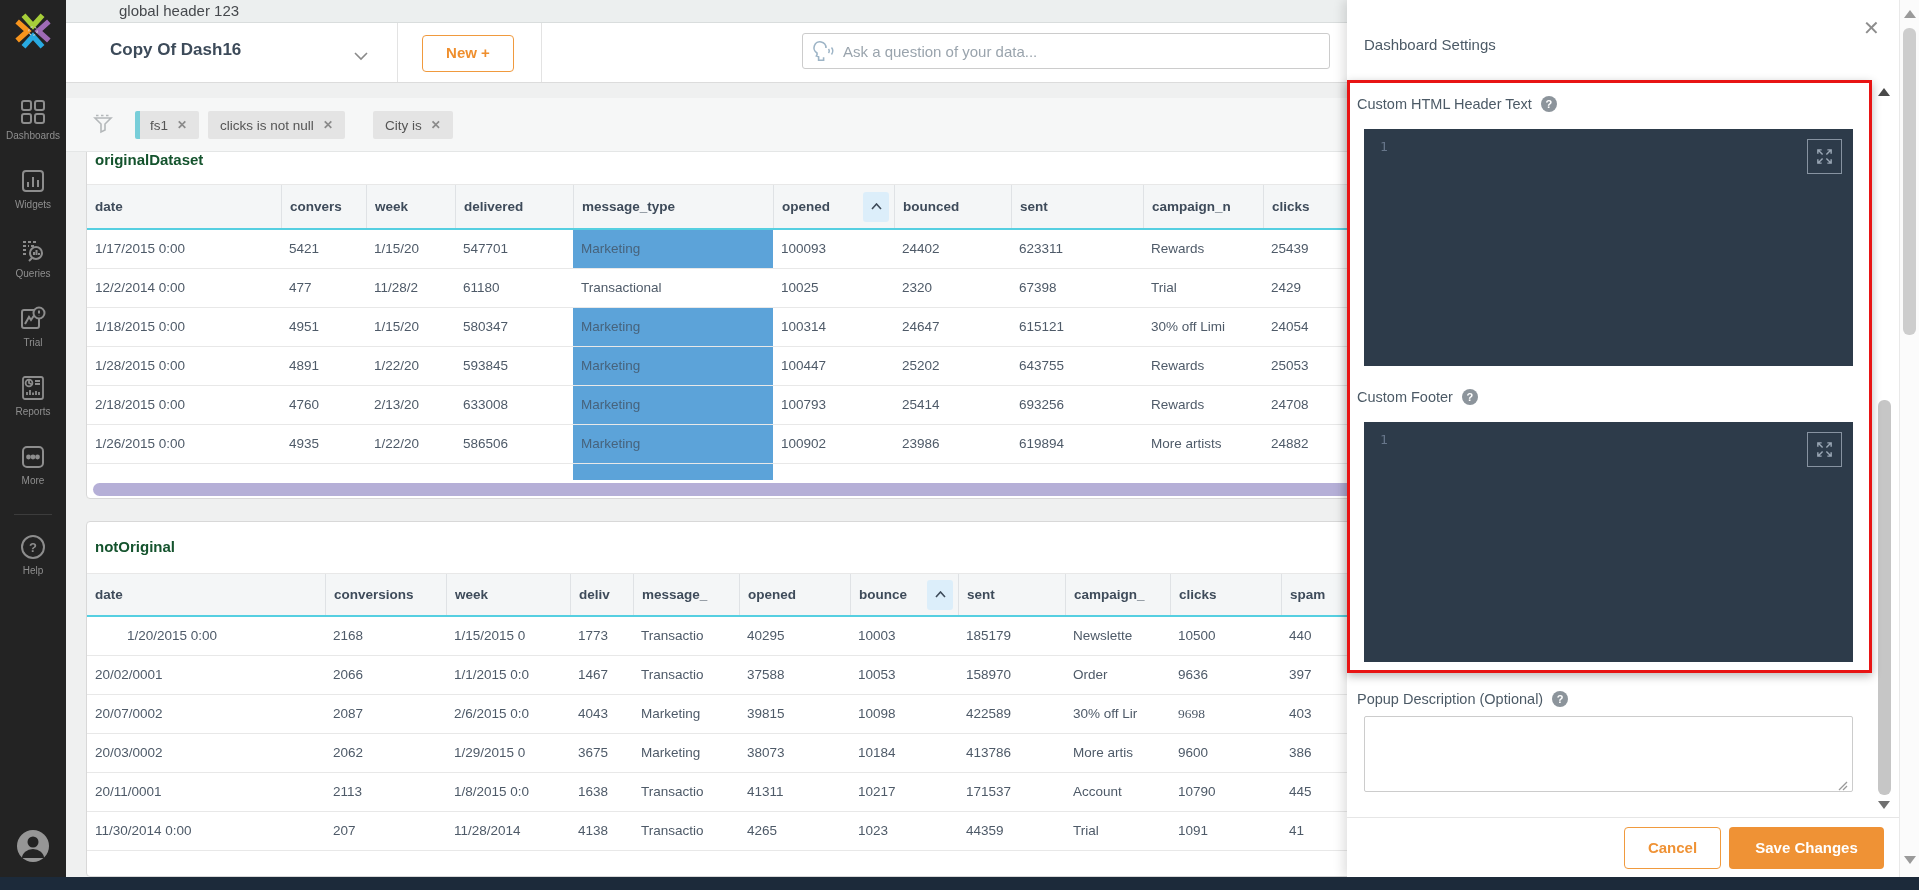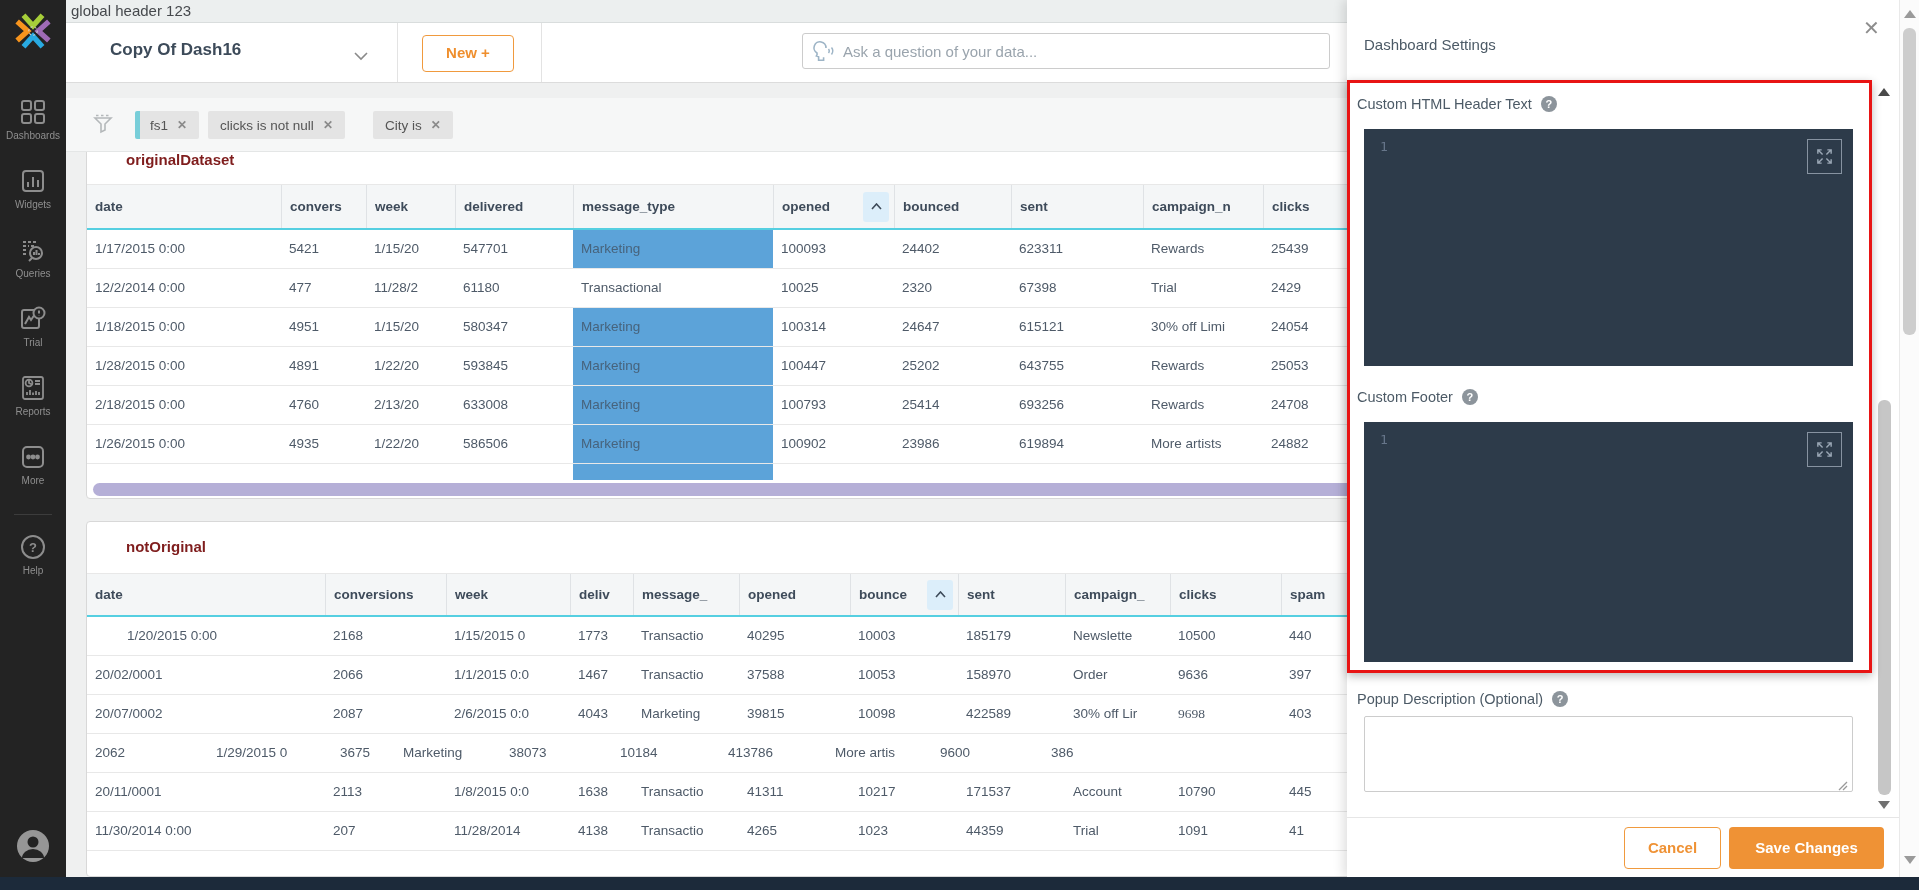--- a/index.html
+++ b/index.html
@@ -11,21 +11,21 @@
   .logo{margin-top:12px;}
   .nav{display:flex;flex-direction:column;align-items:center;margin-top:44px;}
   .nav-item{display:flex;flex-direction:column;align-items:center;margin-bottom:26px;cursor:pointer;}
   .nav-icon{height:28px;display:flex;align-items:center;justify-content:center;}
   .nav-label{font-size:10px;color:#8f8f8f;margin-top:4px;}
   .side-divider{width:38px;border-top:1px solid #3c3c3c;margin:2px 0 18px 0;}
   .help-item{display:flex;flex-direction:column;align-items:center;}
   .avatar-wrap{margin-top:auto;margin-bottom:22px;}
 
   
-  .global-strip{position:absolute;left:66px;top:0;width:1388px;height:22px;background:#ecefef;border-bottom:1px solid #d9dddd;z-index:2;}
+  .global-strip{position:absolute;left:66px;top:0;width:1388px;height:22px;background:#ecefef;border-bottom:1px solid #d9dddd;z-index:2;padding-left:48px;}
   .global-strip span{font-size:15px;color:#46494d;line-height:21px;padding-left:5px;display:inline-block;}
 
   
   .toolbar{position:absolute;left:66px;top:23px;width:1281px;height:59px;background:#fff;border-bottom:1px solid #dcdcdc;z-index:2;}
   .dash-title{position:absolute;left:44px;top:17px;font-size:17px;font-weight:bold;color:#3c4a59;cursor:pointer;}
   .title-chevron{position:absolute;left:288px;top:24px;}
   .tb-divider{position:absolute;top:0;height:59px;border-left:1px solid #e3e3e3;}
   .new-btn{position:absolute;left:356px;top:12px;width:90px;height:35px;background:#fff;border:1px solid #f09a3e;border-radius:4px;color:#ef8f2e;font-weight:bold;font-size:15px;text-align:center;line-height:33px;cursor:pointer;}
   .search-box{position:absolute;left:736px;top:10px;width:528px;height:36px;}
   .search-box input{width:100%;height:100%;box-sizing:border-box;border:1px solid #ccc;border-radius:3px;padding-left:40px;font-size:15px;color:#555;font-family:"Liberation Sans",sans-serif;outline:none;}
@@ -39,21 +39,21 @@
   .chip{height:28px;background:#e4e4e4;border-radius:2px;display:flex;align-items:center;padding:0 12px;margin-right:9px;font-size:13.5px;color:#555;cursor:pointer;white-space:nowrap;}
   .chip.accent{border-left:5px solid #78ced9;padding-left:10px;}
   .chip.gap{margin-left:19px;}
   .chip-x{margin-left:9px;color:#8a8a8a;font-weight:bold;font-size:12px;cursor:pointer;}
 
   
   .main{position:absolute;left:66px;top:135px;width:1281px;height:742px;background:#eff0f0;z-index:1;}
   .card{position:absolute;background:#fff;border:1px solid #d8d8d8;border-radius:4px;box-sizing:border-box;overflow:hidden;}
   #card1{left:20px;top:2px;width:1280px;height:362px;}
   #card2{left:20px;top:386px;width:1280px;height:356px;}
-  .card-title{position:absolute;left:39px;font-size:15px;font-weight:bold;color:#7f1d1d;}
+  .card-title{position:absolute;left:8px;font-size:15px;font-weight:bold;color:#14532d;}
   #card1 .card-title{top:13px;}
   #card2 .card-title{top:16px;}
   .thead{position:absolute;left:0;right:0;display:flex;background:#f4f6f7;border-top:1px solid #e8e8e8;border-bottom:2px solid #55cfe1;box-sizing:border-box;}
   #card1 .thead{top:46px;height:46px;}
   #card2 .thead{top:51px;height:44px;}
   .th{box-sizing:border-box;display:flex;align-items:center;padding-left:8px;font-size:13.5px;font-weight:bold;color:#3e4b5a;border-left:1px solid #dfe2e5;overflow:hidden;white-space:nowrap;flex-shrink:0;cursor:pointer;}
   .th:first-child{border-left:none;}
   .sort-btn{margin-left:auto;margin-right:5px;width:26px;height:30px;background:#dceefa;border-radius:3px;display:flex;align-items:center;justify-content:center;flex-shrink:0;cursor:pointer;}
   .tbody{position:absolute;left:0;right:0;}
   #card1 .tbody{top:92px;}
@@ -455,20 +455,21 @@
             <div class="td" style="width: 63px;">4043</div>
             <div class="td" style="width: 106px;">Marketing</div>
             <div class="td" style="width: 111px;">39815</div>
             <div class="td" style="width: 108px;">10098</div>
             <div class="td" style="width: 107px;">422589</div>
             <div class="td" style="width: 105px;">30% off Lir</div>
             <div class="td" style="width: 111px; font-family: Liberation Serif, serif;">9698</div>
             <div class="td" style="width: 80px;">403</div>
           </div>
           <div class="tr">
+            <div class="td" style="width: 238px;">20/03/0002</div>
             <div class="td" style="width: 121px;">2062</div>
             <div class="td" style="width: 124px;">1/29/2015 0</div>
             <div class="td" style="width: 63px;">3675</div>
             <div class="td" style="width: 106px;">Marketing</div>
             <div class="td" style="width: 111px;">38073</div>
             <div class="td" style="width: 108px;">10184</div>
             <div class="td" style="width: 107px;">413786</div>
             <div class="td" style="width: 105px;">More artis</div>
             <div class="td" style="width: 111px;">9600</div>
             <div class="td" style="width: 80px;">386</div>

